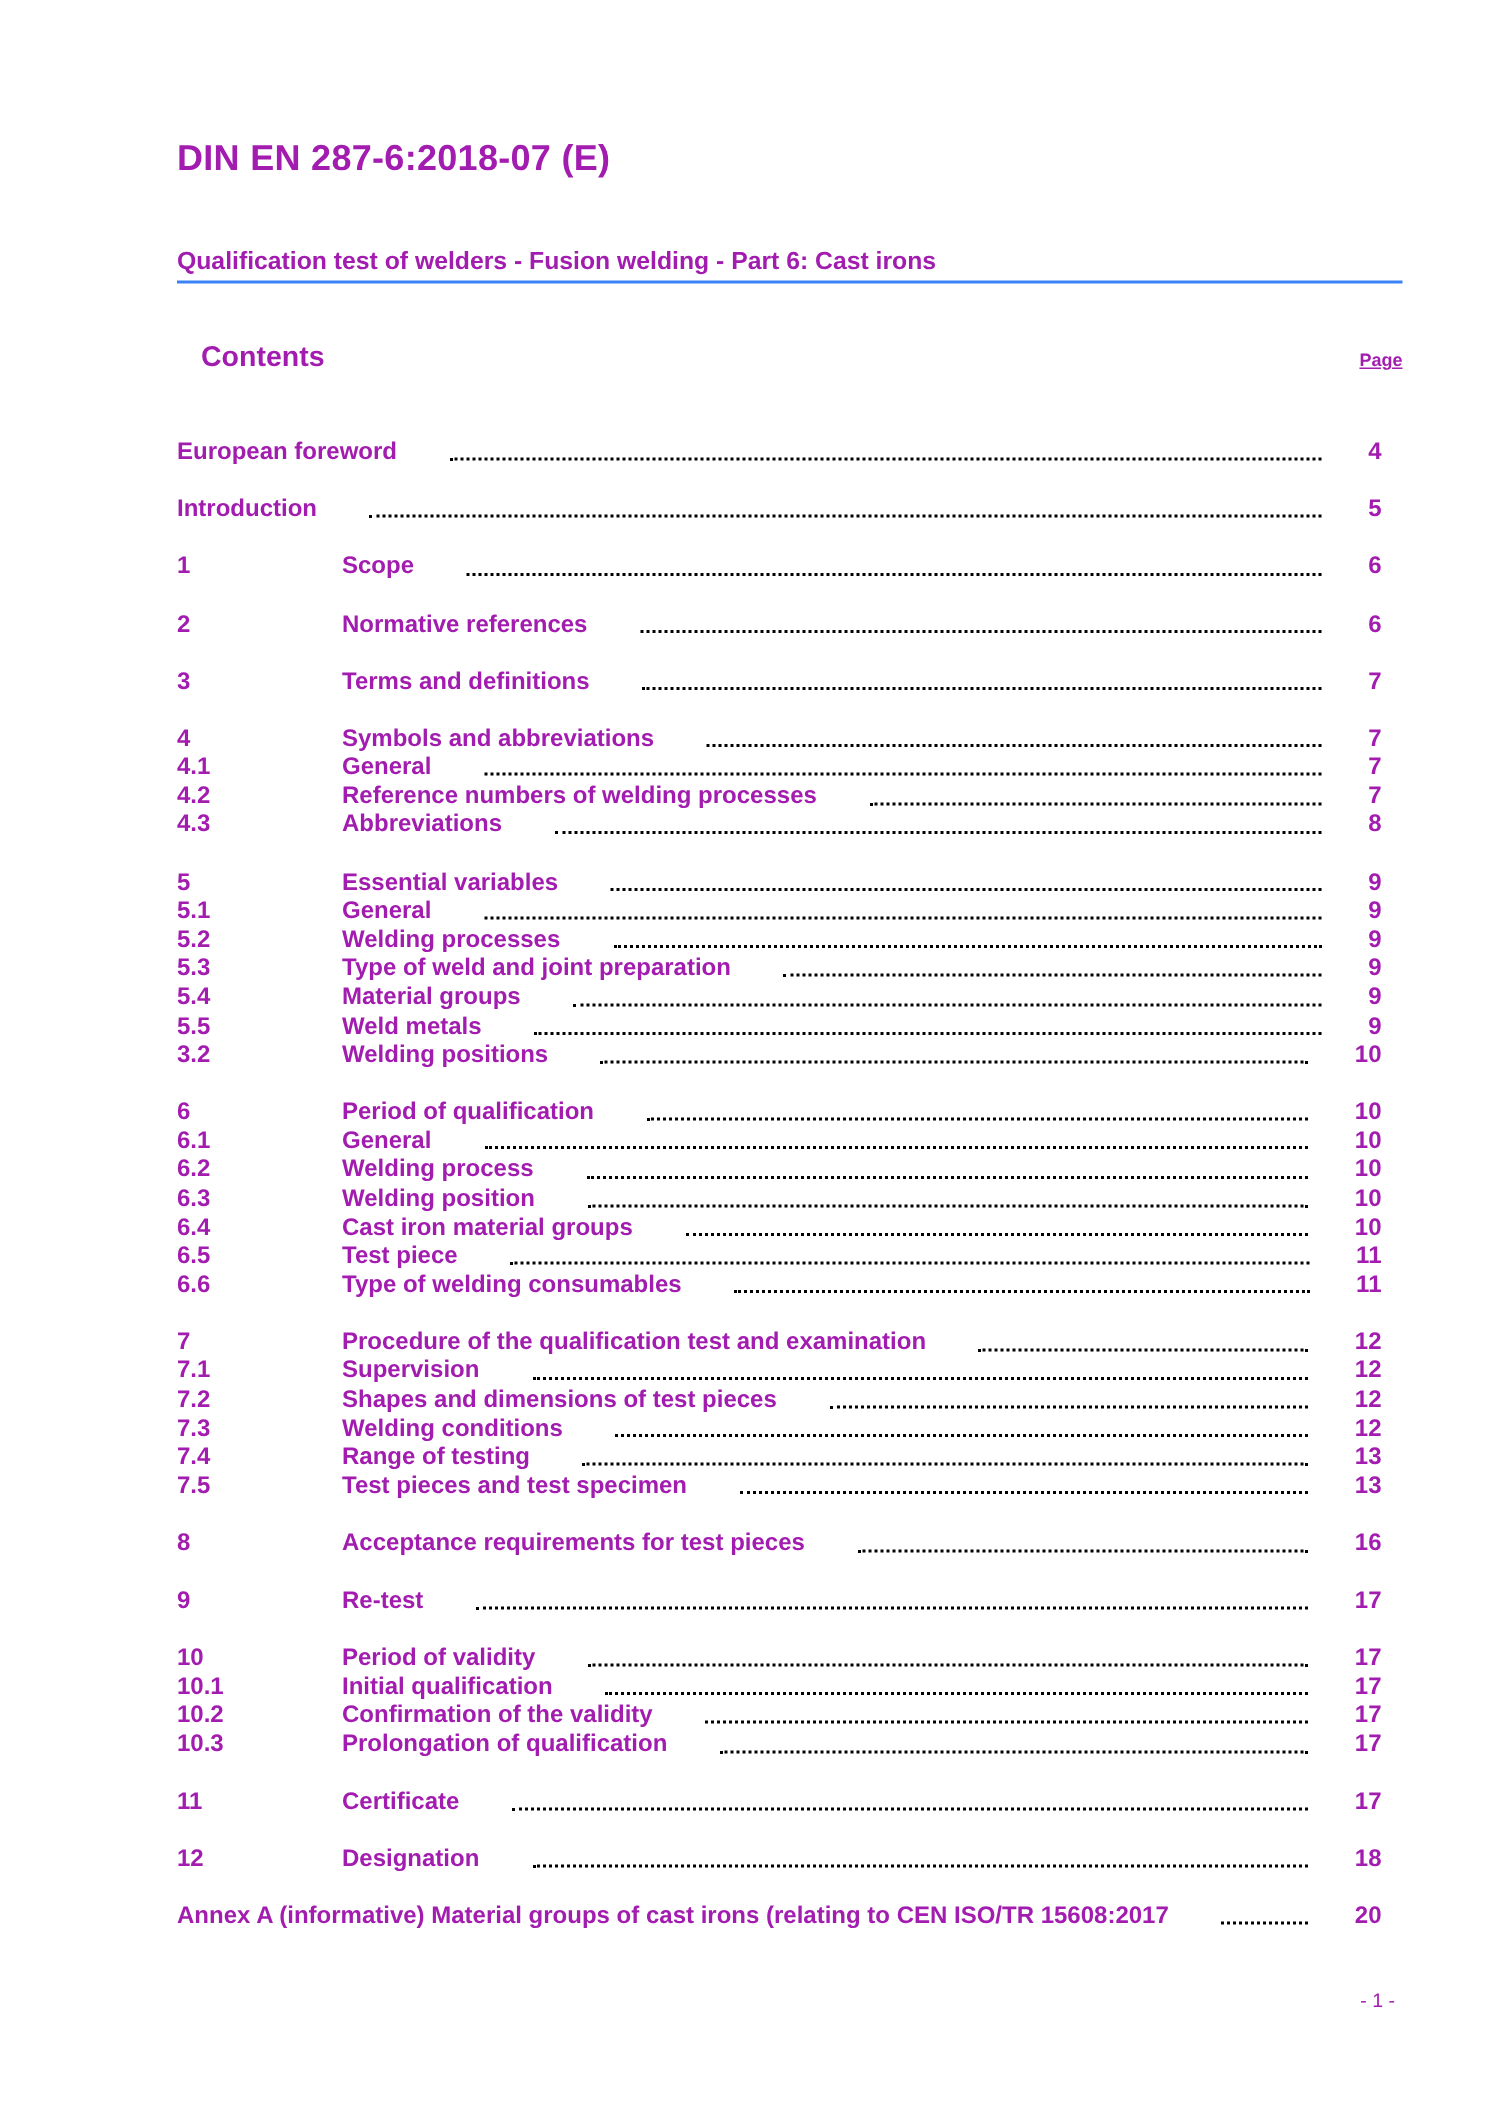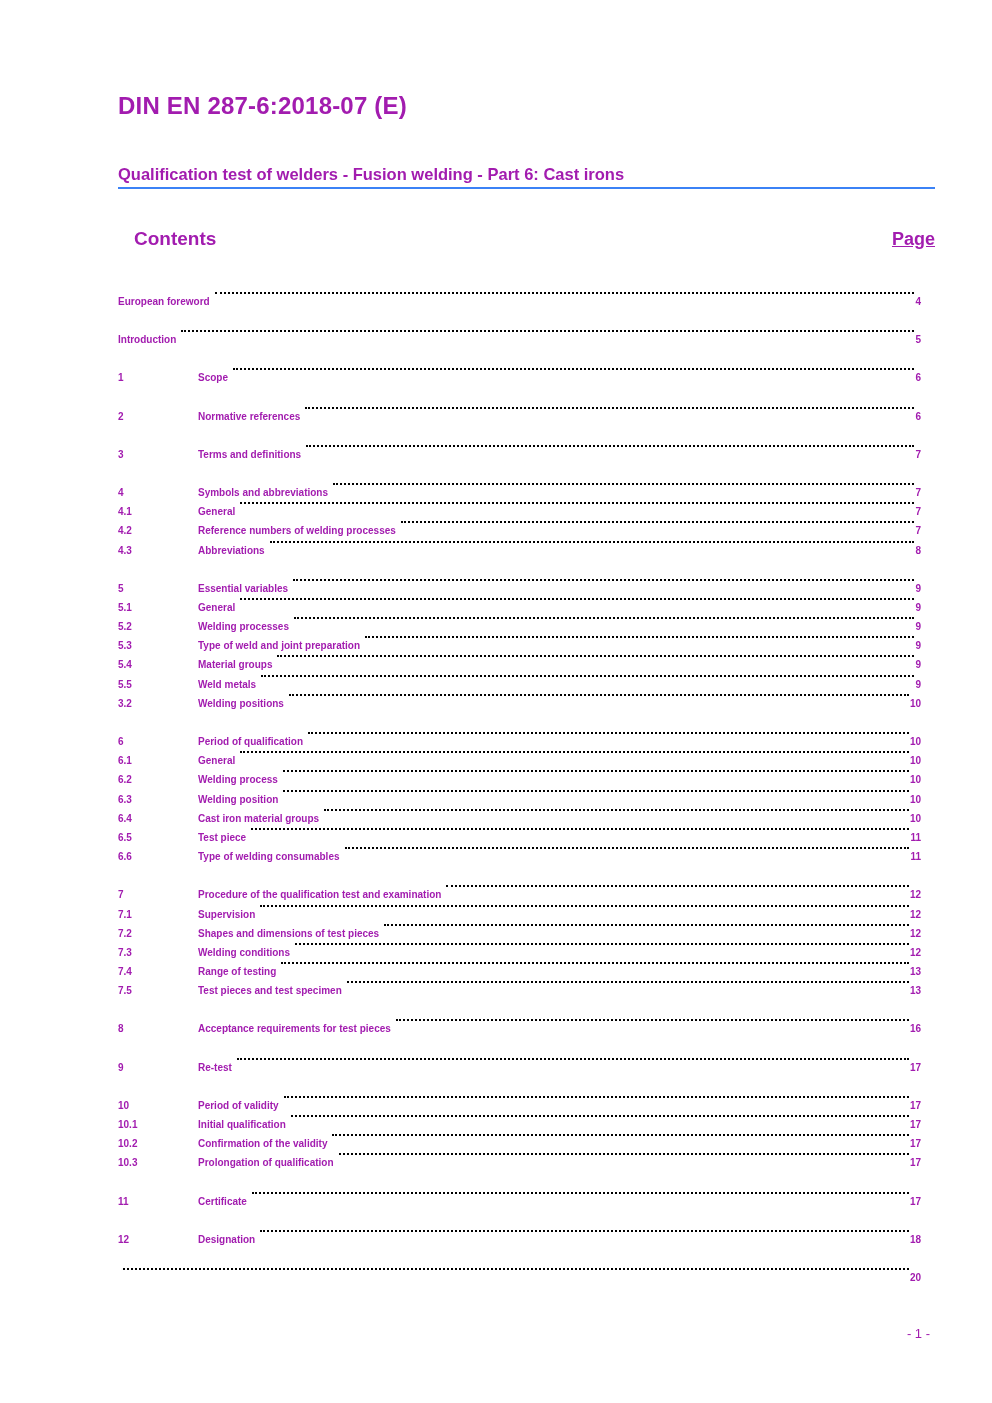--- a/index.html
+++ b/index.html
@@ -43,36 +43,38 @@
     justify-content: space-between;
     align-items: baseline;
     margin-left: 16px;
   }
   .contents-heading {
     font-size: 19px;
     font-weight: bold;
     line-height: 24px;
   }
   .page-col-label {
-    font-size: 18px;
+    font-size: 12px;
     font-weight: bold;
     text-decoration: underline;
   }
   .toc-list {
     margin-top: 41px;
   }
   .toc-group + .toc-group {
     margin-top: 19px;
   }
   .toc-row {
     display: flex;
+    align-items: flex-end;
     height: 19.2px;
     padding-right: 14px;
-    font-size: 10px;
-    font-weight: bold;
+    font-size: 16px;
+    font-weight: bold;
+    gap: 30px;
   }
   .toc-num {
     flex: none;
     width: 80px;
     line-height: 19.2px;
     white-space: pre;
   }
   .toc-title {
     flex: none;
     line-height: 19.2px;
@@ -358,20 +360,21 @@
         <div class="toc-group">
           <div class="toc-row">
             <span class="toc-num">12</span>
             <span class="toc-title">Designation</span>
             <span class="toc-dots"></span>
             <span class="toc-page">18</span>
           </div>
         </div>
         <div class="toc-group">
           <div class="toc-row">
+            <span class="toc-title">Annex A (informative) Material groups of cast irons (relating to CEN ISO/TR 15608:2017</span>
             <span class="toc-dots"></span>
             <span class="toc-page">20</span>
           </div>
         </div>
       </div>
 
   </div>
 
   <div class="footer-page-number">- 1 -</div>
 </div>

